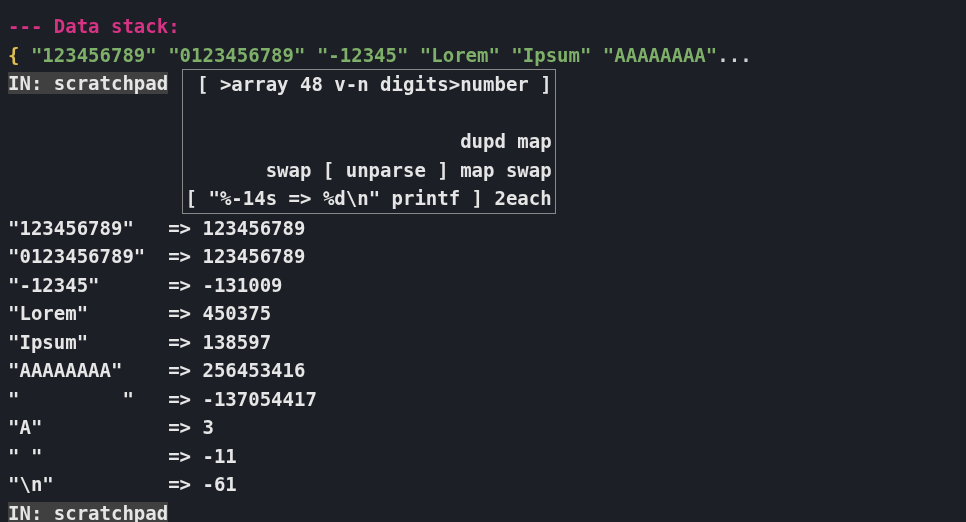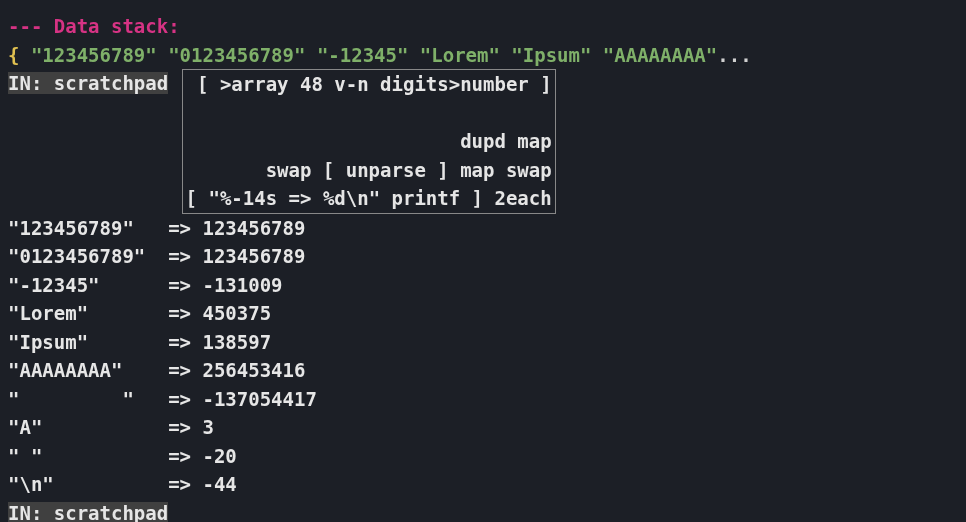--- a/index.html
+++ b/index.html
@@ -72,17 +72,17 @@
 
 <div id="output-container">
     <div class="output-line"><span>"123456789"   </span><span>=&gt;</span><span> 123456789</span></div>
     <div class="output-line"><span>"0123456789"  </span><span>=&gt;</span><span> 123456789</span></div>
     <div class="output-line"><span>"-12345"      </span><span>=&gt;</span><span> -131009</span></div>
     <div class="output-line"><span>"Lorem"       </span><span>=&gt;</span><span> 450375</span></div>
     <div class="output-line"><span>"Ipsum"       </span><span>=&gt;</span><span> 138597</span></div>
     <div class="output-line"><span>"AAAAAAAA"    </span><span>=&gt;</span><span> 256453416</span></div>
     <div class="output-line"><span>"         "   </span><span>=&gt;</span><span> -137054417</span></div>
     <div class="output-line"><span>"A"           </span><span>=&gt;</span><span> 3</span></div>
-    <div class="output-line"><span>" "           </span><span>=&gt;</span><span> -20</span></div>
-    <div class="output-line"><span>"\n"          </span><span>=&gt;</span><span> -44</span></div>
+    <div class="output-line"><span>" "           </span><span>=&gt;</span><span> -11</span></div>
+    <div class="output-line"><span>"\n"          </span><span>=&gt;</span><span> -61</span></div>
   </div>
 
 <div class="row"><span class="prompt-bg">IN: scratchpad</span></div>
 
 </body></html>

